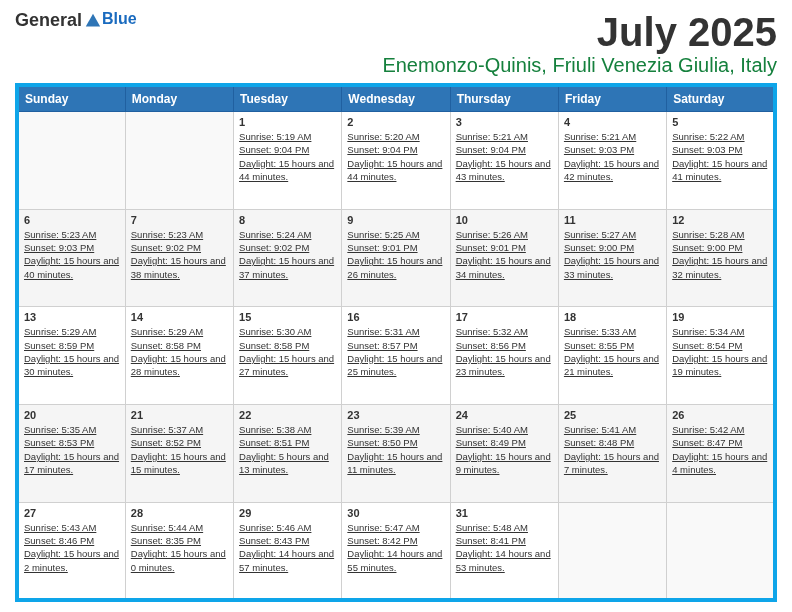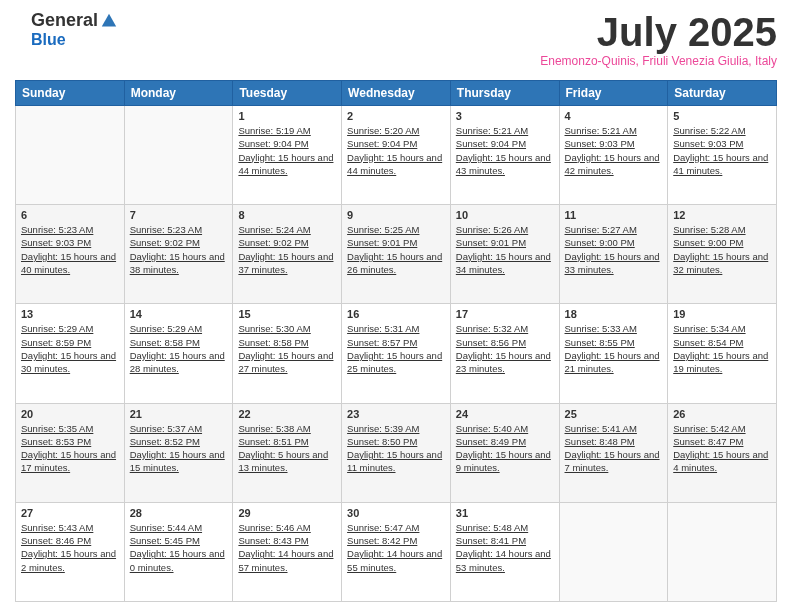--- a/index.html
+++ b/index.html
@@ -18,23 +18,22 @@
       flex-direction: column;
     }
     .header {
       display: flex;
       justify-content: space-between;
       align-items: flex-start;
       margin-bottom: 6px;
     }
     .logo {
       display: flex;
-      flex-direction: column;
+      flex-direction: row;
       align-items: flex-start;
-      margin-left: 16px;
     }
     .logo-text {
       display: flex;
       align-items: center;
     }
     .logo-general {
       font-size: 18px;
       font-weight: bold;
       color: #333;
     }
@@ -51,30 +50,29 @@
     .title-section {
       text-align: right;
     }
     .month-title {
       font-size: 40px;
       font-weight: bold;
       color: #333;
       line-height: 1.1;
     }
     .location-title {
-      font-size: 12px;
-      color: #ec4899;
+      font-size: 20px;
+      color: #15803d;
     }
     .calendar {
       flex: 1;
-      border: 1px solid #0ea5e9;
+      border: 4px solid #0ea5e9;
       border-collapse: collapse;
       width: 100%;
       table-layout: fixed;
-      margin-top: 6px;
     }
     .calendar th {
       background-color: #2e75b6;
       color: #fff;
       text-align: left;
       padding: 5px 6px;
       font-size: 12px;
       font-weight: bold;
       border: 1px solid #2060a0;
     }
@@ -364,21 +362,21 @@
 <div class="day-info">
   <span>Sunrise: 5:43 AM</span><br>
   <span>Sunset: 8:46 PM</span><br>
   <span>Daylight: 15 hours and 2 minutes.</span>
 </div>
           </td>
           <td>
             <span class="day-number">28</span>
 <div class="day-info">
   <span>Sunrise: 5:44 AM</span><br>
-  <span>Sunset: 5:45 PM</span><br>
+  <span>Sunset: 8:35 PM</span><br>
   <span>Daylight: 15 hours and 0 minutes.</span>
 </div>
           </td>
           <td>
             <span class="day-number">29</span>
 <div class="day-info">
   <span>Sunrise: 5:46 AM</span><br>
   <span>Sunset: 8:43 PM</span><br>
   <span>Daylight: 14 hours and 57 minutes.</span>
 </div>

